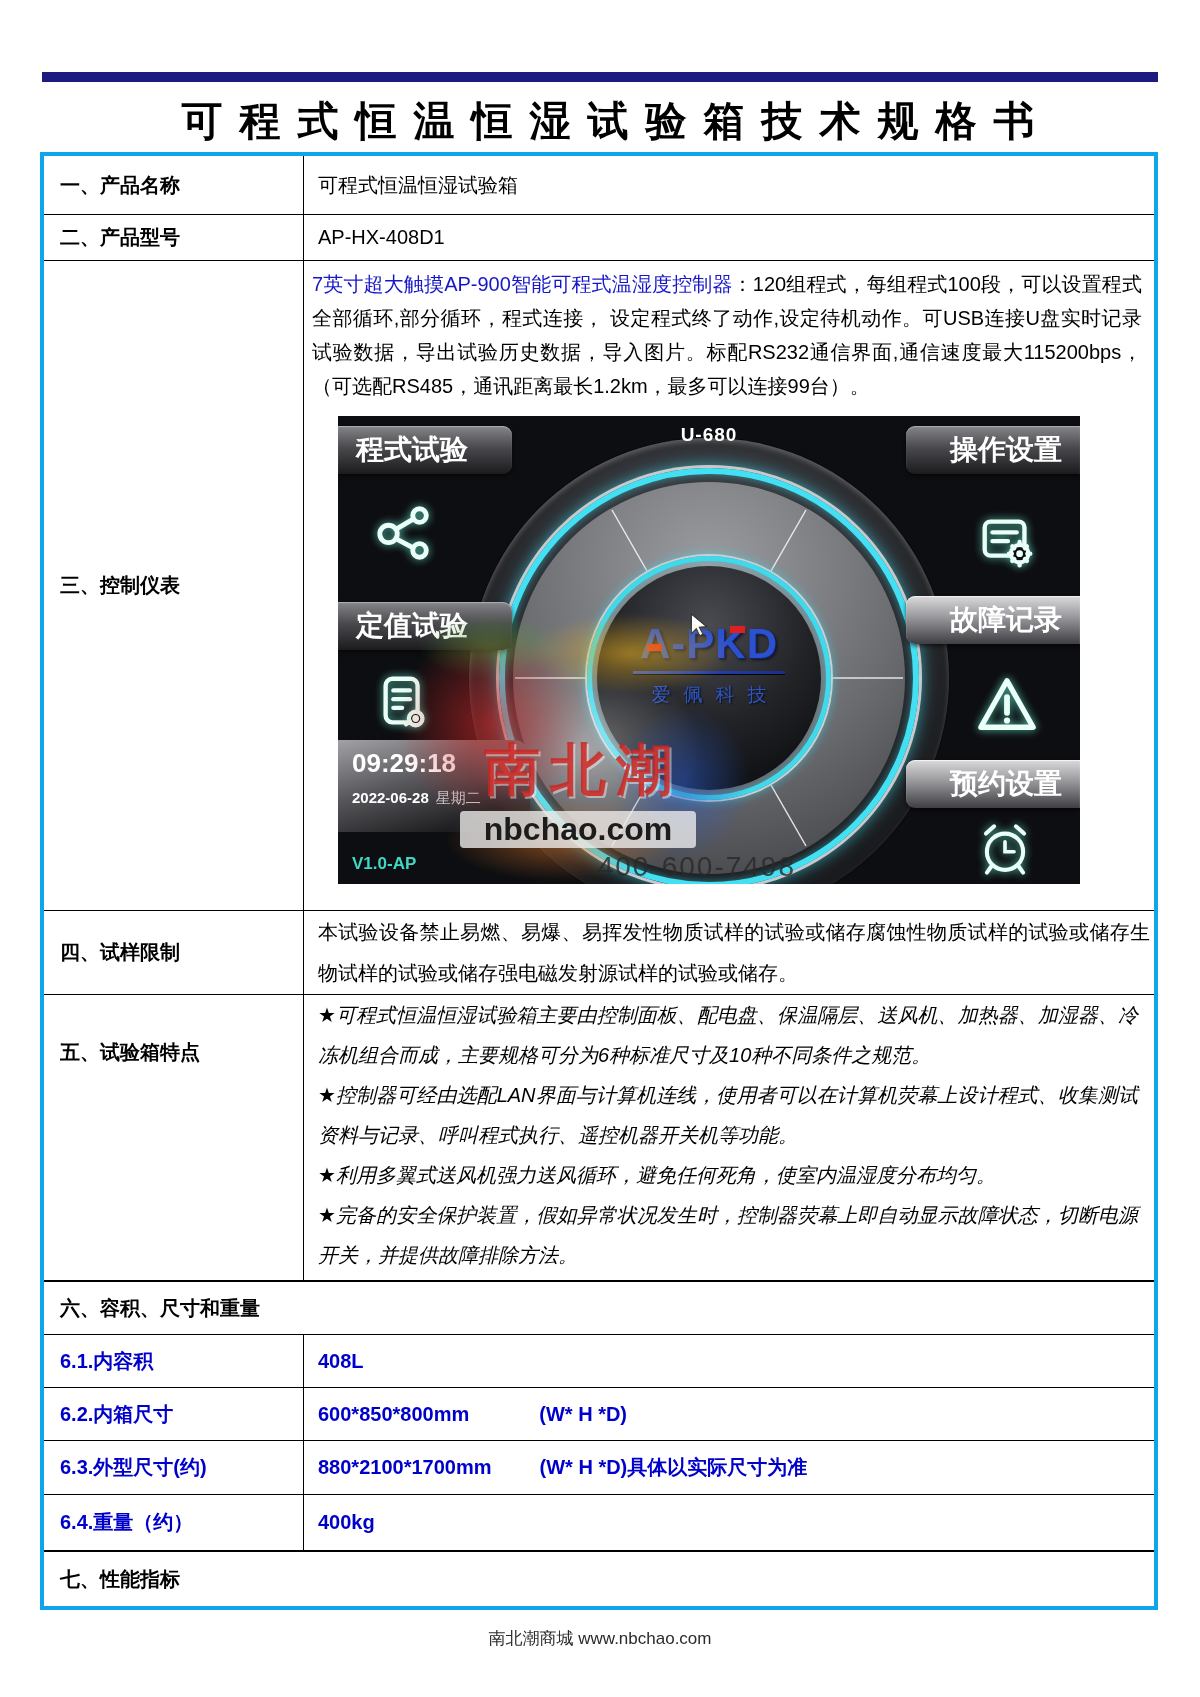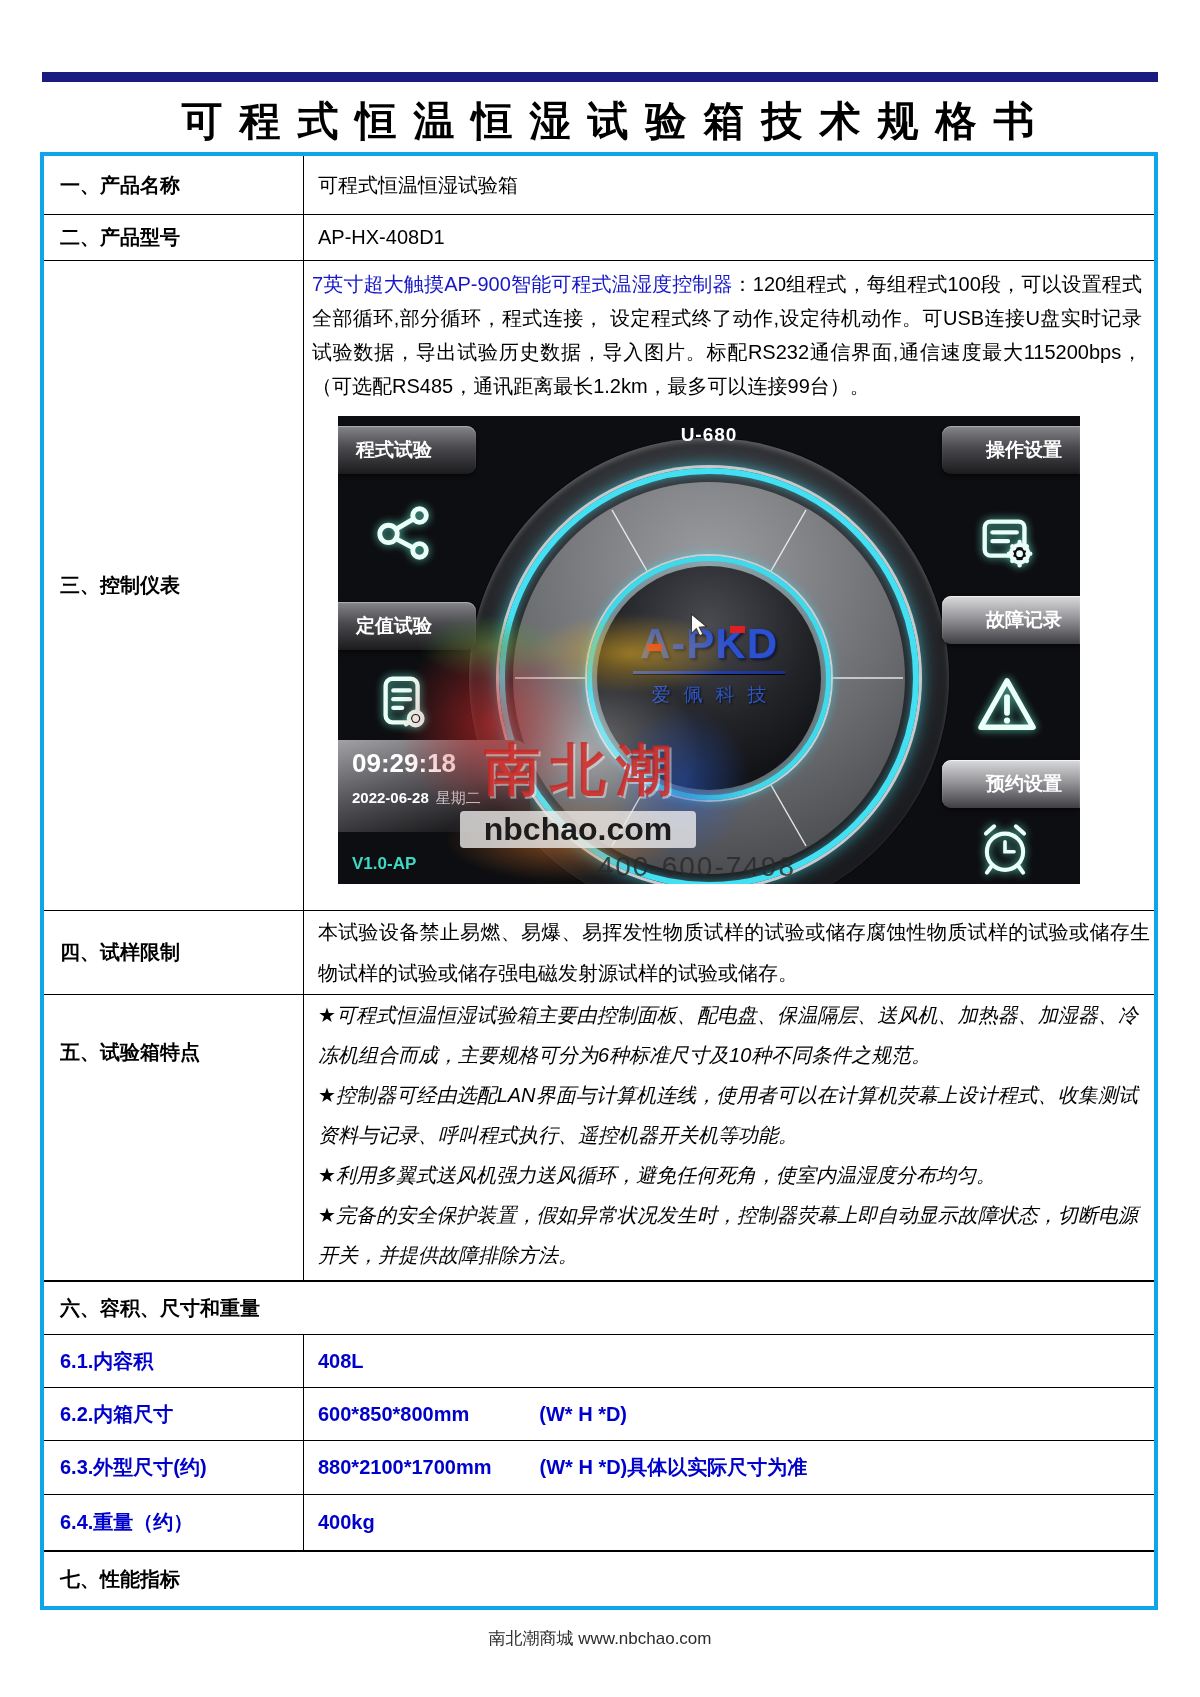--- a/index.html
+++ b/index.html
@@ -80,22 +80,22 @@
   
   .panel {
     position:absolute; left:34px; top:155px; width:742px; height:468px;
     background:#0d0e11; overflow:hidden; color:#fff; z-index:1;
   }
   .u-model {
     position:absolute; top:8px; left:0; width:100%; text-align:center;
     font-size:19px; font-weight:bold; letter-spacing:1px; z-index:4;
   }
   .pbtn {
-    position:absolute; height:48px; width:138px; display:flex; align-items:center;
-    font-size:19px; font-weight:600; color:#fff; z-index:4;
+    position:absolute; height:48px; width:174px; display:flex; align-items:center;
+    font-size:28px; font-weight:600; color:#fff; z-index:4;
     box-shadow:inset 0 1px 1px rgba(255,255,255,.35), 0 2px 4px rgba(0,0,0,.6);
   }
   .pbtn.left { left:0; padding-left:18px; border-radius:0 9px 9px 0;
     background:linear-gradient(180deg,#86868a 0%,#4a4a4e 45%,#1b1b1e 100%); }
   .pbtn.right { right:0; justify-content:flex-end; padding-right:18px; border-radius:9px 0 0 9px;
     background:linear-gradient(180deg,#86868a 0%,#4a4a4e 45%,#1b1b1e 100%); }
   .pbtn.silver {
     background:linear-gradient(180deg,#dadadc 0%,#97979b 45%,#3f3f43 100%);
     box-shadow:inset 0 1px 1px rgba(255,255,255,.7), 0 2px 4px rgba(0,0,0,.6);
   }

